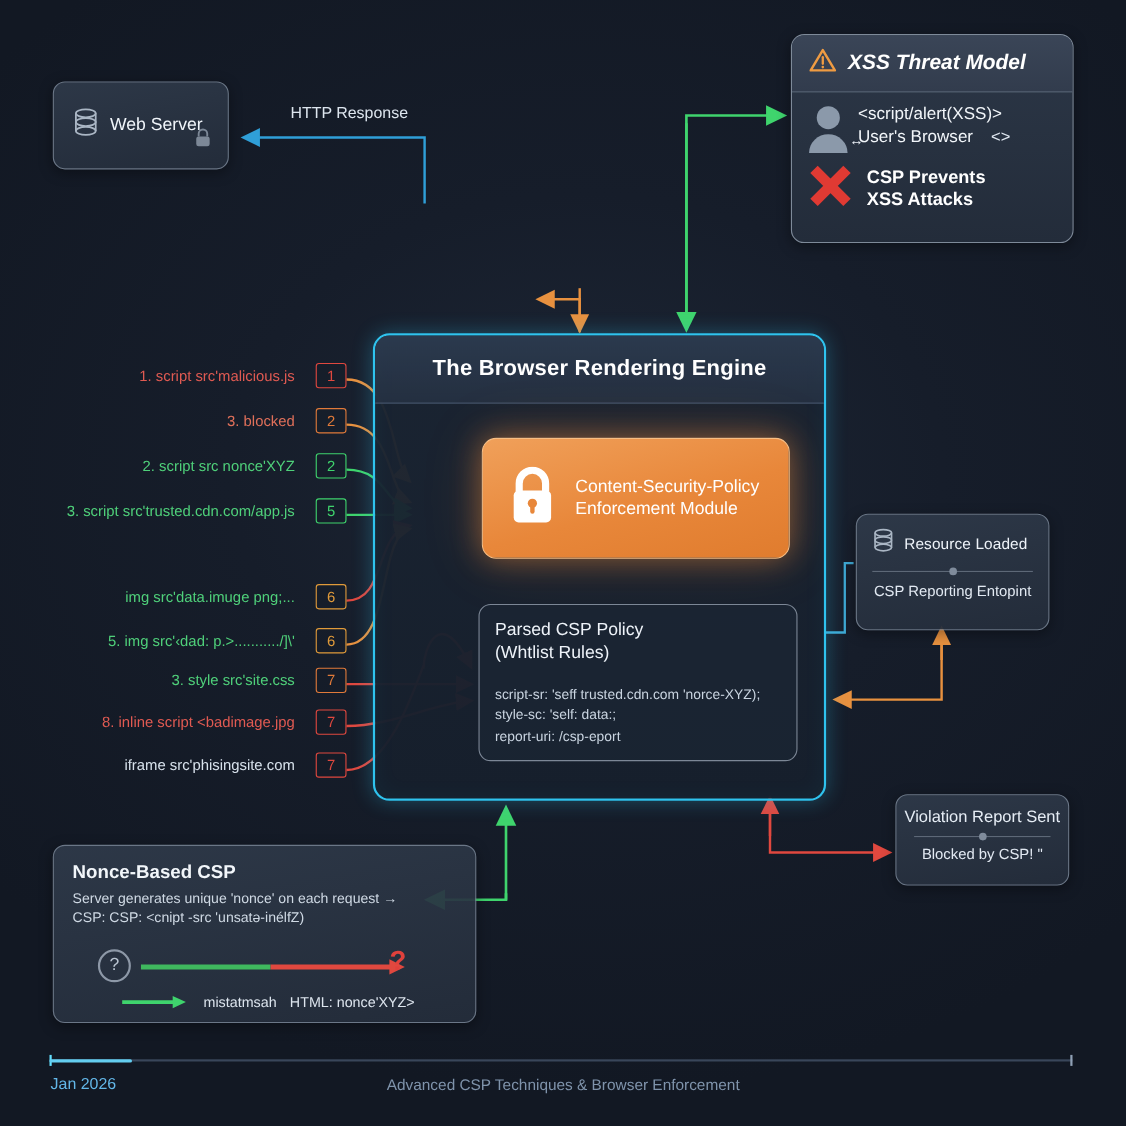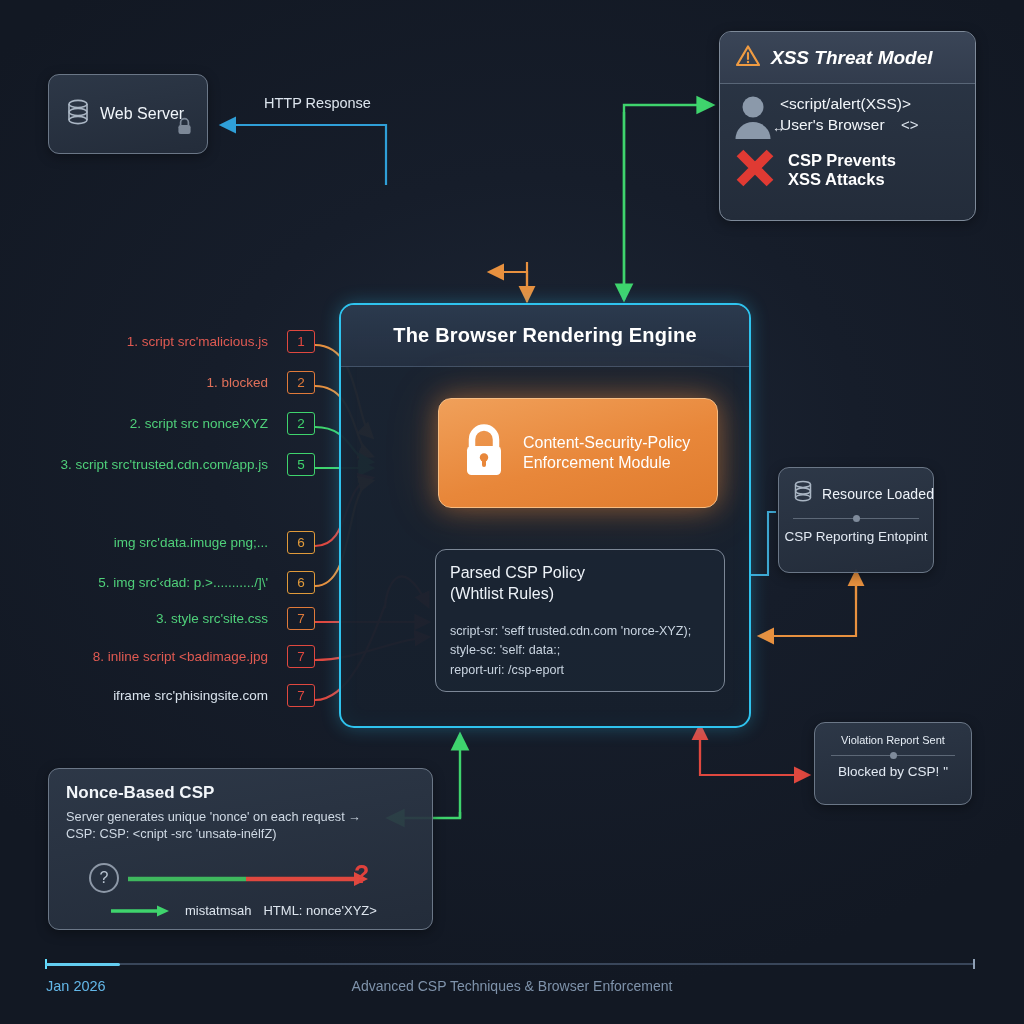--- a/index.html
+++ b/index.html
@@ -115,28 +115,28 @@
   .lrow { position: absolute; right: 0; display: flex; align-items: center; justify-content: flex-end; gap: 19px; width: 275px; }
   .lrow .lbl { font-size: 13.5px; white-space: nowrap; }
   .badge {
     width: 28px; height: 23px; flex: none;
     display: flex; align-items: center; justify-content: center;
     border: 1.8px solid; border-radius: 3px;
     font-size: 13.5px; background: rgba(20,28,40,0.35);
   }
 
   
-  #resource-card { left: 778px; top: 467px; width: 156px; height: 106px; padding: 12px 0 0 0; }
+  #resource-card { left: 778px; top: 467px; width: 176px; height: 106px; padding: 12px 0 0 0; }
   #resource-card .card-title-row { padding-left: 14px; }
   #resource-card .card-title { font-size: 14px; }
   #resource-card .card-sub { font-size: 13.5px; }
 
   #violation-card { left: 814px; top: 722px; width: 158px; height: 83px; padding: 11px 0 0 0; }
   #violation-card .card-sub { font-size: 13.5px; }
-  #violation-card .top-t { font-size: 11px; text-align: center; color: #e6edf5; }
+  #violation-card .top-t { font-size: 15px; text-align: center; color: #e6edf5; }
   #violation-card .card-div { margin: 9px 16px 8px 16px; }
 
   
   #nonce-panel { left: 48px; top: 768px; width: 385px; height: 162px; padding: 14px 0 0 17px; }
   #nonce-title { font-size: 17px; font-weight: bold; color: #f2f6fa; }
   #nonce-l1 { font-size: 12.8px; color: #cfd9e4; margin-top: 6px; white-space: nowrap; }
   #nonce-l2 { font-size: 12.8px; color: #cfd9e4; margin-top: 2px; white-space: nowrap; }
   #nonce-mini { position: relative; margin-top: 22px; height: 60px; }
   .qmark-circle {
     position: absolute; left: 23px; top: 0;
@@ -323,21 +323,21 @@
       </div>
     </div>
   </div>
 
   <div class="llist" id="llist">
       <div class="lrow" style="top: 0px;">
         <span class="lbl" style="color: rgb(224, 90, 82);">1. script src'malicious.js</span>
         <span class="badge" style="border-color: rgb(224, 72, 63); color: rgb(224, 72, 63);">1</span>
       </div>
       <div class="lrow" style="top: 41px;">
-        <span class="lbl" style="color: rgb(224, 112, 90);">1. blocked</span>
+        <span class="lbl" style="color: rgb(224, 112, 90);">3. blocked</span>
         <span class="badge" style="border-color: rgb(224, 122, 58); color: rgb(224, 122, 58);">2</span>
       </div>
       <div class="lrow" style="top: 82px;">
         <span class="lbl" style="color: rgb(79, 208, 122);">2. script src nonce'XYZ</span>
         <span class="badge" style="border-color: rgb(63, 212, 109); color: rgb(63, 212, 109);">2</span>
       </div>
       <div class="lrow" style="top: 123px;">
         <span class="lbl" style="color: rgb(79, 208, 122);">3. script src'trusted.cdn.com/app.js</span>
         <span class="badge" style="border-color: rgb(63, 212, 109); color: rgb(63, 212, 109);">5</span>
       </div>

